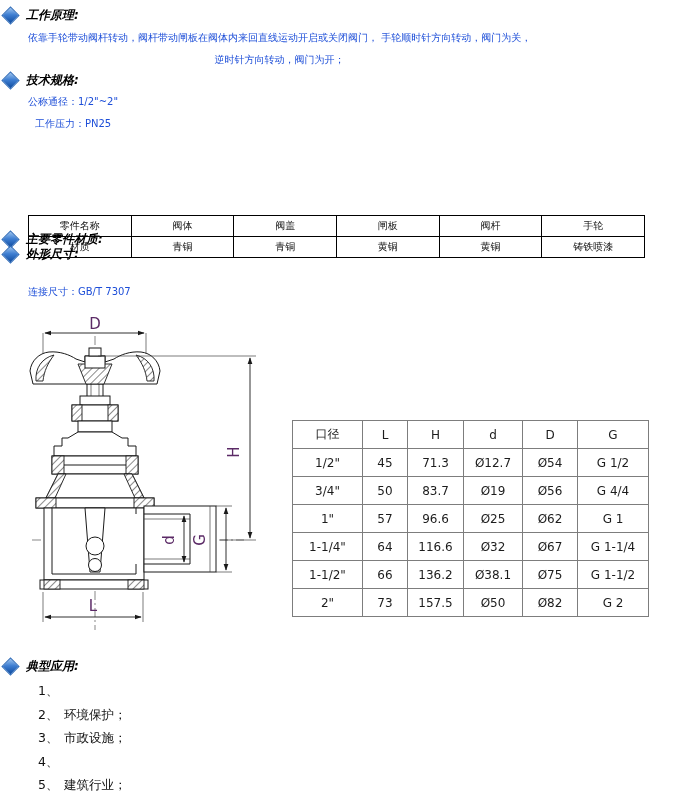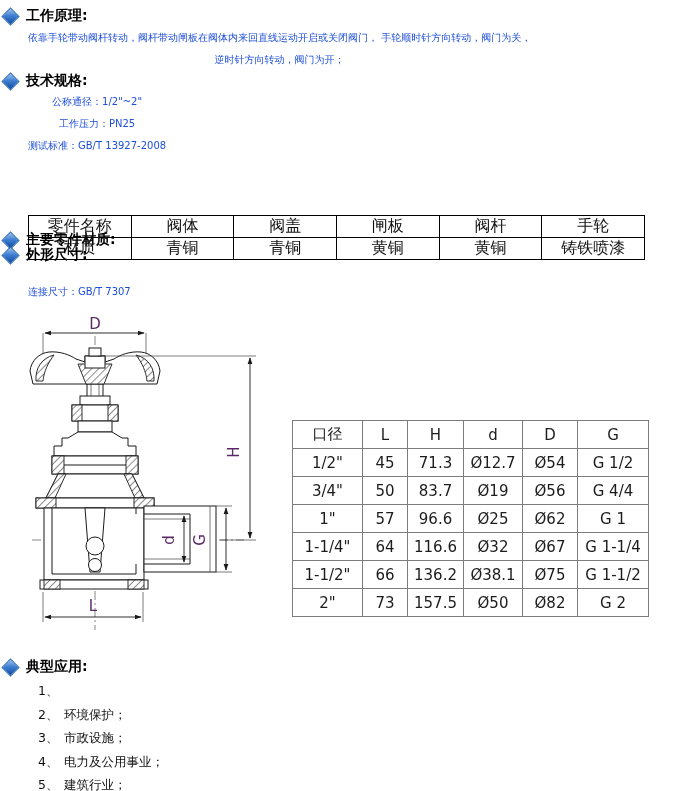--- a/index.html
+++ b/index.html
@@ -2,28 +2,28 @@
 <html><head>
 <meta charset="utf-8">
 <style>
   html,body{margin:0;padding:0;background:#fff;}
   #canvas{position:relative;width:700px;height:791px;background:#ffffff;overflow:hidden;
           font-family:"DejaVu Sans","Liberation Sans",sans-serif;color:#111;}
   .heading{position:absolute;left:4px;display:flex;align-items:center;gap:9px;}
   .diamond{width:11px;height:11px;flex:none;transform:rotate(45deg);
            background:linear-gradient(135deg,#9cc4ef 0%,#3f7fd2 45%,#0d4a9e 100%);
            border:1px solid #2f6cb8;}
-  .heading .t{font-size:14px;font-weight:bold;color:#000;white-space:nowrap;}
+  .heading .t{font-size:12px;font-weight:bold;color:#000;white-space:nowrap;font-style:italic;}
   .textline{position:absolute;left:28px;font-size:10px;color:#1d4ed8;white-space:nowrap;text-align:center;}
   .stack{line-height:22px;}
   .stack div{white-space:nowrap;}
   table{border-collapse:collapse;table-layout:fixed;}
-  .mat-table{position:absolute;left:28px;top:215px;width:617px;font-size:16px;}
+  .mat-table{position:absolute;left:28px;top:215px;width:617px;font-size:10px;}
   .mat-table td{border:1px solid #000;text-align:center;height:20px;padding:0;color:#111;}
-  .dim-table{position:absolute;left:292px;top:420px;width:356px;font-size:15px;}
+  .dim-table{position:absolute;left:292px;top:420px;width:356px;font-size:12px;}
   .dim-table td{border:1px solid #7d7d7d;text-align:center;height:27px;padding:0;color:#1c1c1c;}
   .apps{position:absolute;left:38px;top:679px;font-size:12.5px;line-height:23.5px;}
   .apps .row{display:flex;white-space:nowrap;}
   .apps .num{width:26px;flex:none;}
   svg text.dimlbl{font-size:15px;fill:#5b2a66;font-family:"DejaVu Sans",sans-serif;}
   svg .ln{stroke:#1a1a1a;stroke-width:1;fill:none;}
   svg .thin{stroke:#444;stroke-width:0.7;fill:none;}
   svg .wht{fill:#ffffff;stroke:#1a1a1a;stroke-width:1;}
   svg .hat{fill:url(#hatch);stroke:#1a1a1a;stroke-width:0.9;}
   svg .cl{stroke:#555;stroke-width:0.7;fill:none;stroke-dasharray:9 3 2 3;}
@@ -43,21 +43,20 @@
     <div>逆时针方向转动，阀门为开；</div>
   </div>
 
   <div class="heading" style="top:72px;">
     <span class="diamond"></span>
     <span class="t">技术规格:</span>
   </div>
   <div class="textline stack" style="top:91px;">
     <div><span>公称通径：</span><span>1/2"~2"</span></div>
     <div><span>工作压力：</span><span>PN25</span></div>
-    <div><span>测试标准：</span><span>GB/T 13927-2008</span></div>
   </div>
 
   <div class="heading" style="top:199px;margin-top:32px;">
     <span class="diamond"></span>
     <span class="t">主要零件材质:</span>
   </div>
   <table class="mat-table">
     <tbody>
         <tr>
       <td>零件名称</td>
@@ -244,21 +243,20 @@
     <div class="row">
         <span class="num">2、</span>
         <span>环境保护；</span>
       </div>
     <div class="row">
         <span class="num">3、</span>
         <span>市政设施；</span>
       </div>
     <div class="row">
         <span class="num">4、</span>
-        <span>电力及公用事业；</span>
       </div>
     <div class="row">
         <span class="num">5、</span>
         <span>建筑行业；</span>
       </div>
   </div>
 
 </div>
 
 </body></html>

